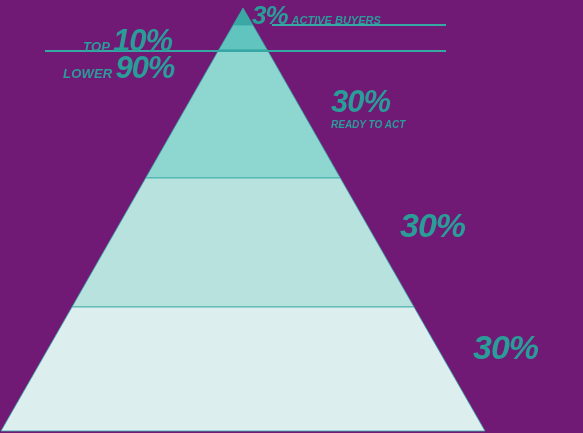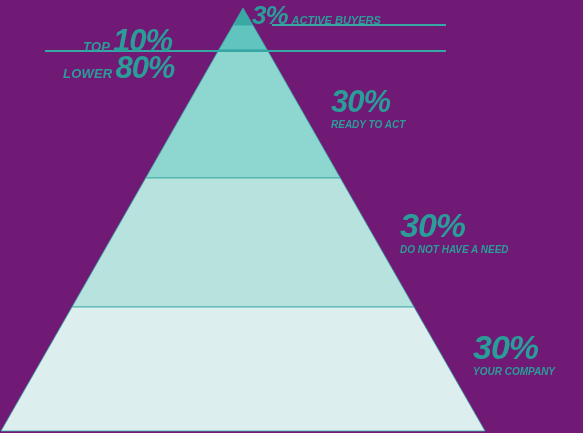--- a/index.html
+++ b/index.html
@@ -159,31 +159,29 @@
   <div class="label" id="callout-active">
     <span class="pct">3%</span><span class="cap">Active Buyers</span>
   </div>
 
 
   <div class="label" id="label-top10">
     <span class="pre">Top</span><span class="pct pct-lg">10%</span>
   </div>
 
   <div class="label" id="label-lower90">
-    <span class="pre">Lower</span><span class="pct pct-lg">80%</span>
+    <span class="pre">Lower</span><span class="pct pct-lg">90%</span>
   </div>
 
   <div class="label tier-label" id="tier-need-not-ready">
     <span class="pct pct-lg">30%</span>
     <span class="cap cap-sm">Ready to Act</span>
   </div>
 
   <div class="label tier-label" id="tier-no-need">
     <span class="pct pct-xl">30%</span>
-    <span class="cap cap-sm">Do Not Have a Need</span>
   </div>
 
   <div class="label tier-label" id="tier-not-interested">
     <span class="pct pct-xl">30%</span>
-    <span class="cap cap-sm">Your Company</span>
   </div>
 
 </div>
 
 </body></html>

